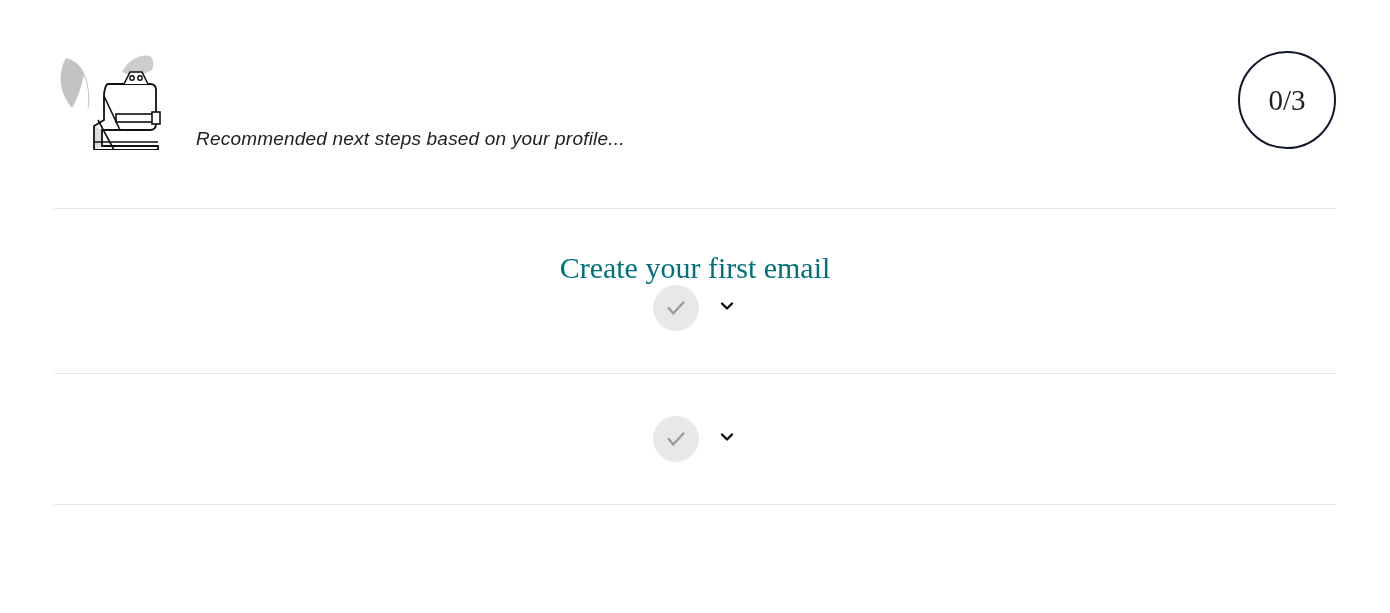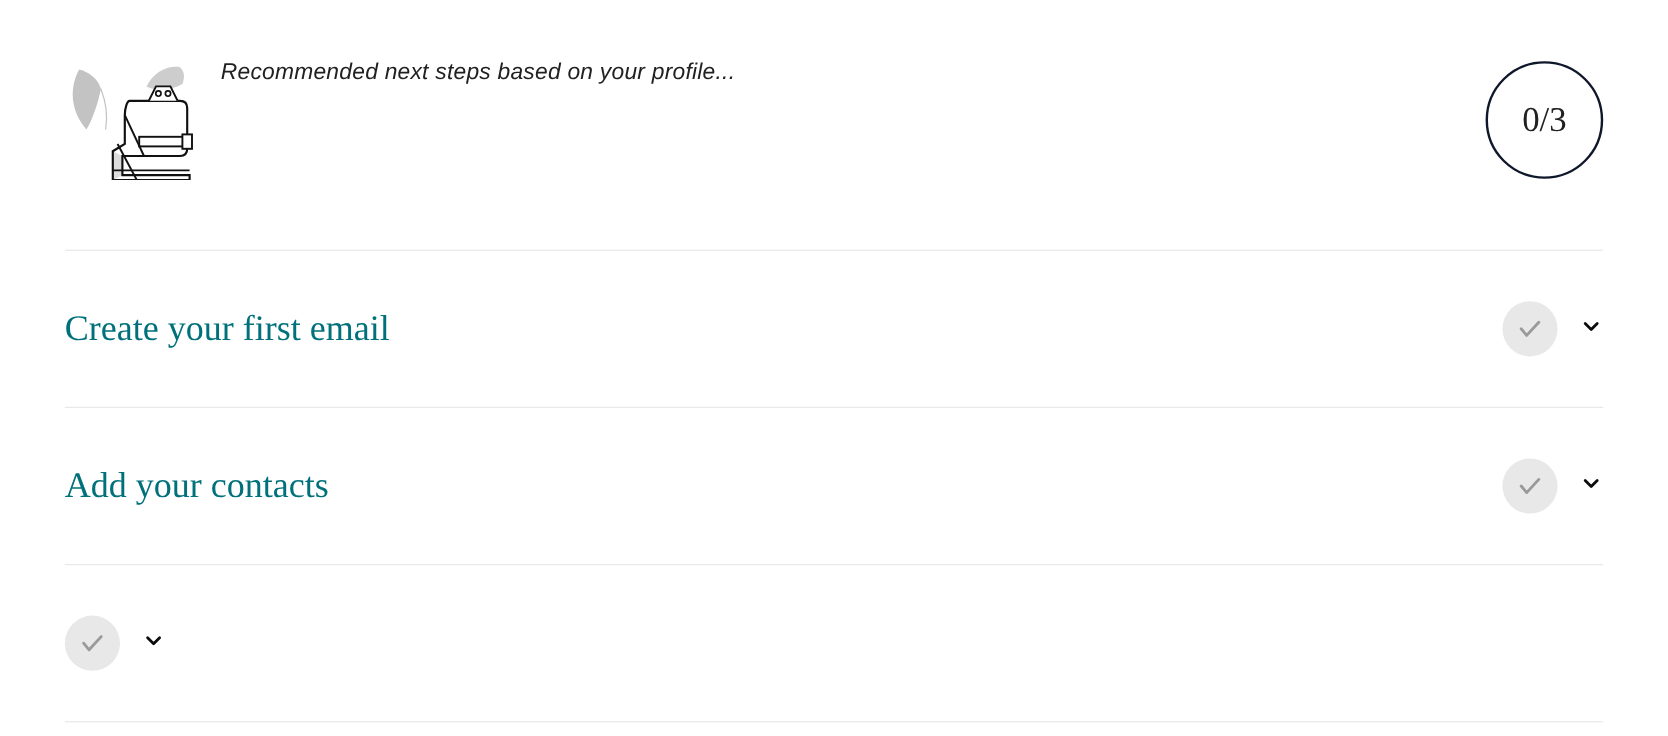--- a/index.html
+++ b/index.html
@@ -18,22 +18,22 @@
       padding: 50px 54px 0 54px;
     }
     .header {
       display: flex;
       align-items: center;
       justify-content: space-between;
       padding-bottom: 58px;
     }
     .header-left {
       display: flex;
-      align-items: flex-start;
-      gap: 20px;
+      align-items: flex-end;
+      gap: 32px;
     }
     .illustration {
       width: 110px;
       height: 100px;
       position: relative;
       flex-shrink: 0;
     }
     .subtitle {
       font-family: "Helvetica Neue", Helvetica, Arial, sans-serif;
       font-style: italic;
@@ -57,20 +57,21 @@
     .steps {
       border-top: 1px solid #e8e8e8;
     }
     .step-row {
       display: flex;
       align-items: center;
       justify-content: space-between;
       padding: 42px 0;
       border-bottom: 1px solid #e8e8e8;
       cursor: pointer;
+      flex-direction: column;
     }
     .step-title {
       font-family: Georgia, serif;
       font-size: 30px;
       color: #00717b;
       font-weight: 400;
     }
     .step-right {
       display: flex;
       align-items: center;
@@ -140,35 +141,20 @@
           </svg>
         </div>
         <div class="chevron">
           <svg width="20" height="20" viewBox="0 0 24 24" fill="none" stroke-width="2.8" stroke-linecap="round" stroke-linejoin="round">
             <polyline points="6 9 12 15 18 9"></polyline>
           </svg>
         </div>
       </div>
     </div>
 
-    <div class="step-row">
-      <div class="step-title">Add your contacts</div>
-      <div class="step-right">
-        <div class="check-circle">
-          <svg width="22" height="22" viewBox="0 0 24 24" fill="none" stroke-width="2.6" stroke-linecap="round" stroke-linejoin="round">
-            <polyline points="4 12 9 18 20 6"></polyline>
-          </svg>
-        </div>
-        <div class="chevron">
-          <svg width="20" height="20" viewBox="0 0 24 24" fill="none" stroke-width="2.8" stroke-linecap="round" stroke-linejoin="round">
-            <polyline points="6 9 12 15 18 9"></polyline>
-          </svg>
-        </div>
-      </div>
-    </div>
 
     <div class="step-row">
       <div class="step-right">
         <div class="check-circle">
           <svg width="22" height="22" viewBox="0 0 24 24" fill="none" stroke-width="2.6" stroke-linecap="round" stroke-linejoin="round">
             <polyline points="4 12 9 18 20 6"></polyline>
           </svg>
         </div>
         <div class="chevron">
           <svg width="20" height="20" viewBox="0 0 24 24" fill="none" stroke-width="2.8" stroke-linecap="round" stroke-linejoin="round">

